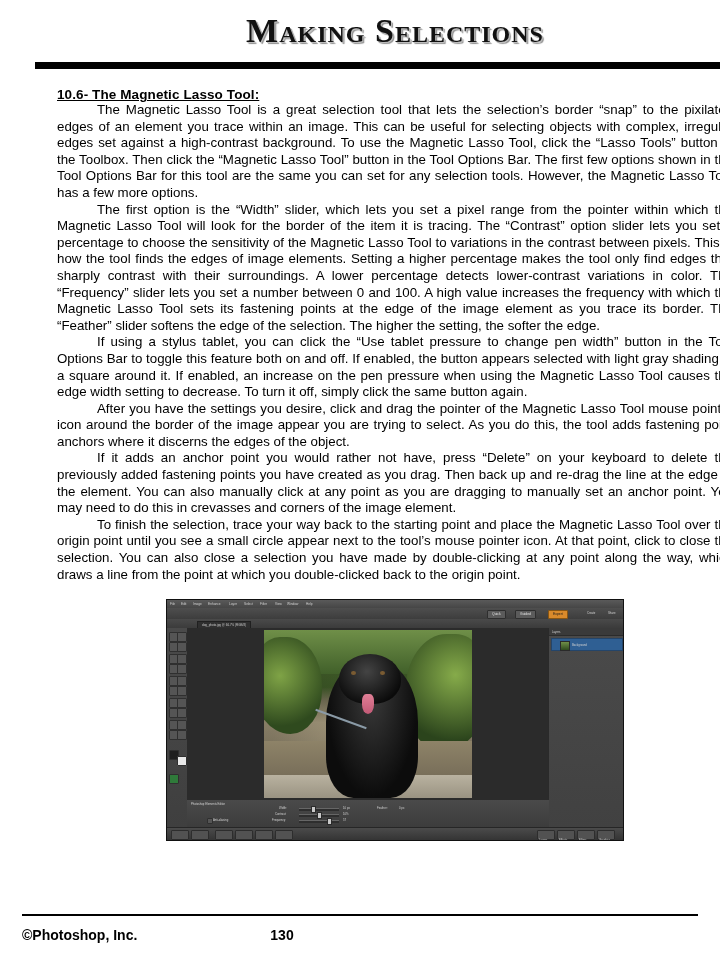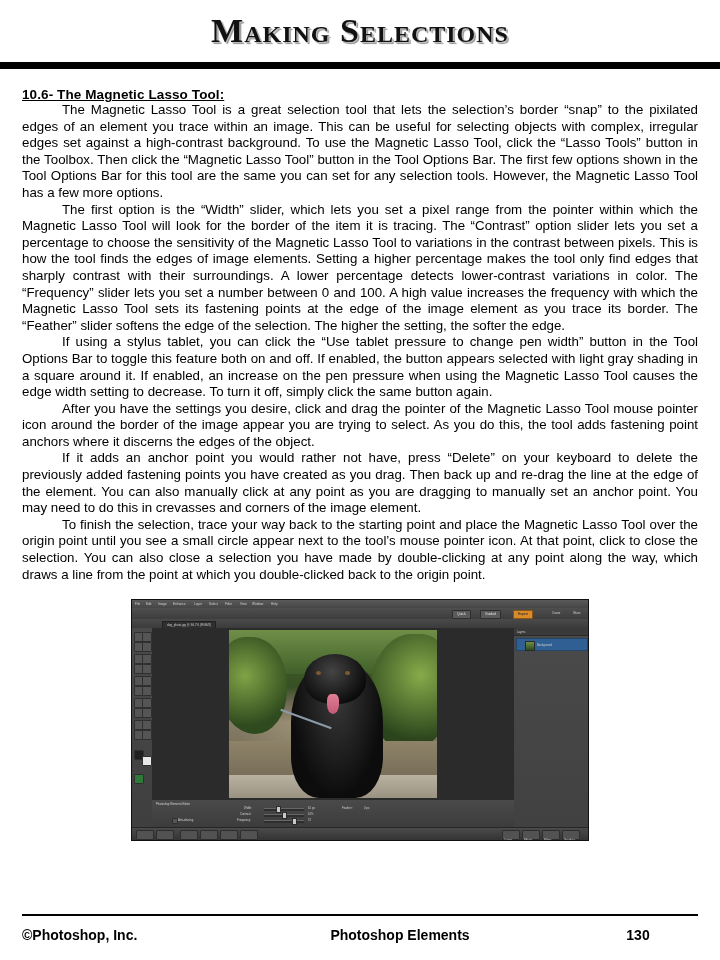--- a/index.html
+++ b/index.html
@@ -13,20 +13,21 @@
     font-family: "Liberation Sans", sans-serif;
     color: #000000;
     overflow: hidden;
     position: relative;
   }
   .page {
     width: 720px;
     height: 960px;
     position: relative;
     box-sizing: border-box;
+    padding-left: 35px;
   }
 
   
   .header-band {
     width: 720px;
     height: 62px;
     background: #ffffff;
     position: relative;
   }
   .header-title {
@@ -383,17 +384,16 @@
           <span class="tiny-label" style="left:432px; top:10px">Graphics</span>
         </div>
 
       </div>
     </div>
   </div>
 
   <div class="footer-rule"></div>
   <div class="footer">
     <div class="f-left">©Photoshop, Inc.</div>
-    <div class="f-center">Photoshop Elements</div>
     <div class="f-right">130</div>
   </div>
 
 </div>
 
 </body></html>

